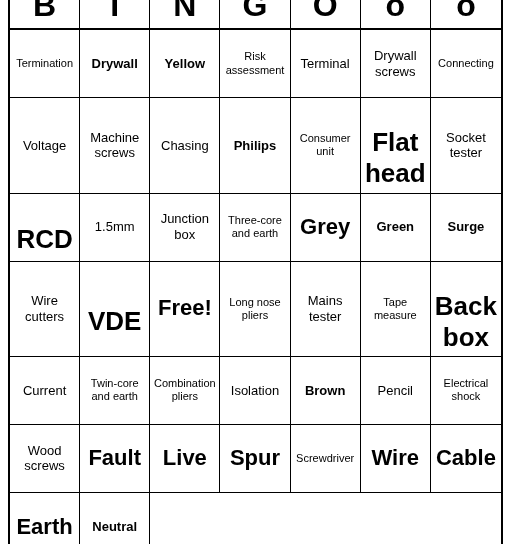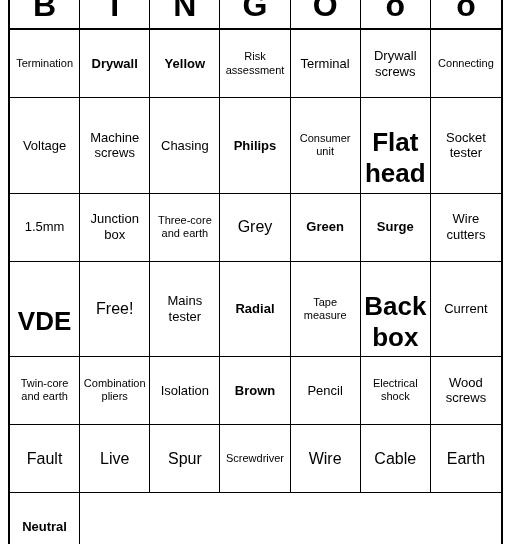--- a/index.html
+++ b/index.html
@@ -45,22 +45,22 @@
       text-align: center;
       padding: 3px 2px;
       line-height: 1.2;
     }
     .cell:nth-child(7n) { border-right: none; }
     .grid .cell:nth-child(n+43) { border-bottom: none; }
     .cell span {
       font-size: 13px;
     }
     .cell.large span {
-      font-size: 16px;
-      font-weight: normal;
+      font-size: 22px;
+      font-weight: bold;
     }
     .cell.xlarge span {
       font-size: 26px;
       font-weight: bold;
       margin-top: 26px;
     }
     .cell.medium span {
       font-size: 13px;
       font-weight: bold;
     }
@@ -117,20 +117,23 @@
       </div>
       <div class="cell small">
         <span>Consumer unit</span>
       </div>
       <div class="cell xlarge">
         <span>Flat head</span>
       </div>
       <div class="cell ">
         <span>Socket tester</span>
       </div>
+      <div class="cell xlarge">
+        <span>RCD</span>
+      </div>
       <div class="cell ">
         <span>1.5mm</span>
       </div>
       <div class="cell ">
         <span>Junction box</span>
       </div>
       <div class="cell small">
         <span>Three-core and earth</span>
       </div>
       <div class="cell large">
@@ -144,25 +147,25 @@
       </div>
       <div class="cell ">
         <span>Wire cutters</span>
       </div>
       <div class="cell xlarge">
         <span>VDE</span>
       </div>
       <div class="cell large">
         <span>Free!</span>
       </div>
+      <div class="cell small">
+        <span>Long nose pliers</span>
+      </div>
       <div class="cell ">
         <span>Mains tester</span>
-      </div>
-      <div class="cell medium">
-        <span>Radial</span>
       </div>
       <div class="cell small">
         <span>Tape measure</span>
       </div>
       <div class="cell xlarge">
         <span>Back box</span>
       </div>
       <div class="cell ">
         <span>Current</span>
       </div>

